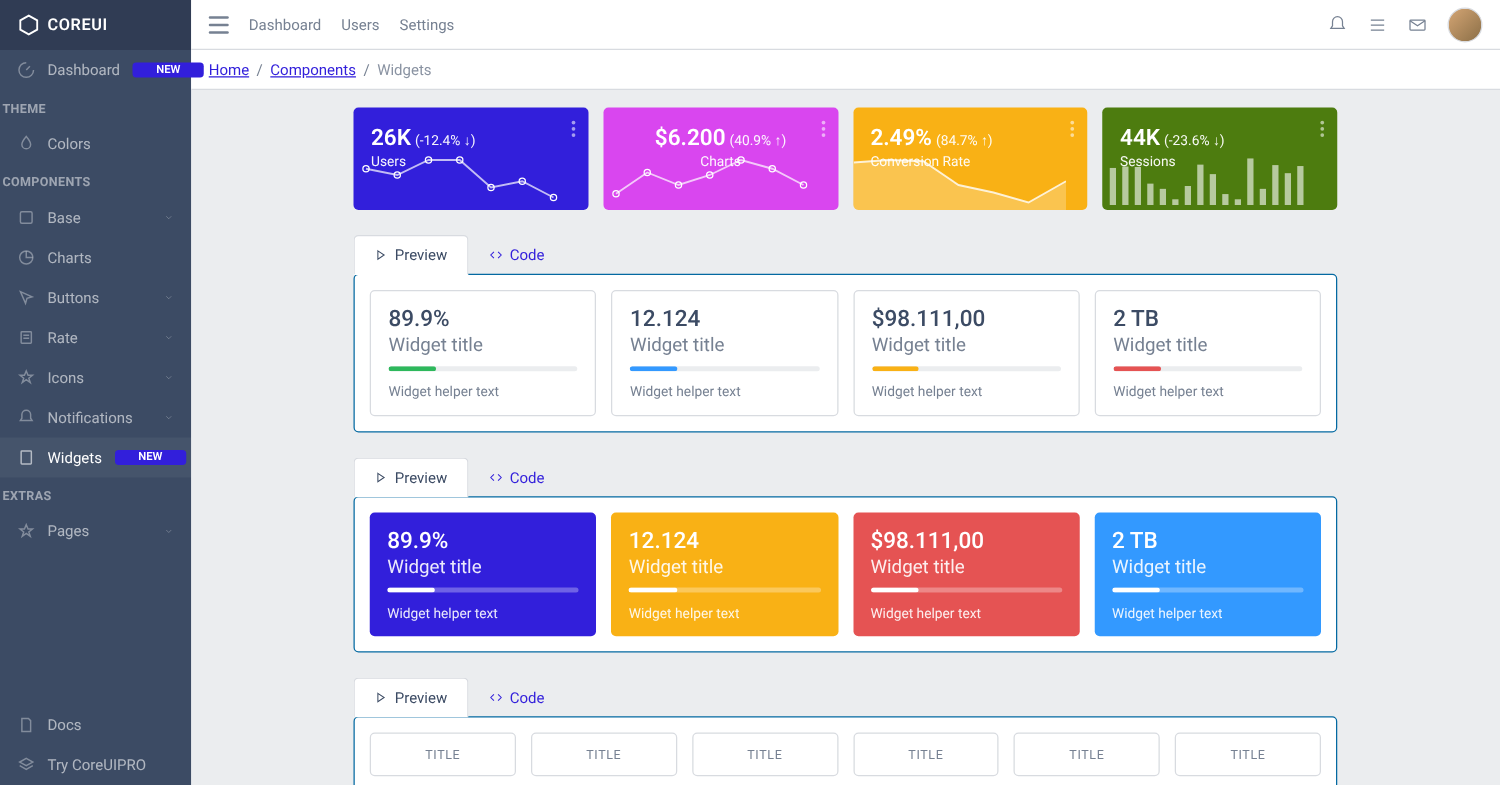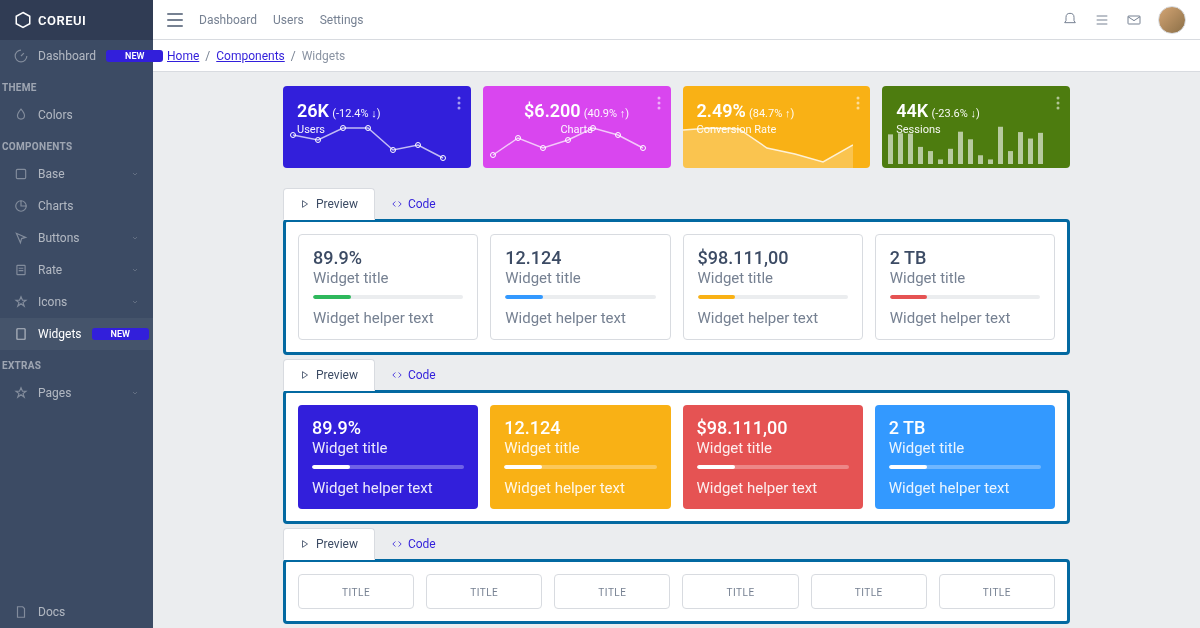--- a/index.html
+++ b/index.html
@@ -46,34 +46,34 @@
 .stat-val { font-size: 18px; font-weight: 600; }
 .stat-pct { font-size: 11px; font-weight: 400; opacity: 0.95; }
 .stat-lbl { font-size: 11px; margin-top: 2px; opacity: 0.95; }
 .stat-chart { position: absolute; bottom: 0; left: 0; right: 0; height: 48px; }
 .c-primary { background: #321fdb; }
 .c-info { background: #d946ef; text-align: center; }
 .c-warning { background: #f9b115; }
 .c-danger { background: #4d7c0f; }
 
 
-.card-wrap { background: #fff; border: 3px solid #0369a1; border-radius: 4px; margin-bottom: 4px; }
+.card-wrap { background: #fff; border: 1px solid #0369a1; border-radius: 4px; margin-bottom: 20px; }
 .tab { padding: 8px 16px; font-size: 12px; cursor: pointer; display: flex; align-items: center; gap: 6px; color: #768192; border: 1px solid transparent; border-radius: 4px 4px 0 0; }
 .tab.active { background: #fff; border: 1px solid #d8dbe0; border-bottom-color: #fff; color: #3c4b64; }
 .tab-icon { width: 10px; height: 10px; }
 .card-body { padding: 12px; }
 
 
 .wrow { display: grid; grid-template-columns: repeat(4, 1fr); gap: 12px; }
 .wcard { background: #fff; border: 1px solid #d8dbe0; border-radius: 4px; padding: 12px 14px; }
 .wcard .big { font-size: 18px; font-weight: 500; }
 .wcard .ttl { font-size: 15px; color: #768192; margin-top: 1px; }
 .wcard .track { height: 4px; background: #ebedef; border-radius: 2px; margin: 8px 0 10px; position: relative; overflow: hidden; }
 .wcard .fill { position: absolute; height: 100%; left: 0; top: 0; border-radius: 2px; }
-.wcard .help { font-size: 15px; color: #768192; }
+.wcard .help { font-size: 11px; color: #768192; }
 
 
 .wcard.col { color: #fff; border: none; }
 .wcard.col .track { background: rgba(255,255,255,0.3); }
 .wcard.col .fill { background: #fff; }
 .wcard.col .ttl, .wcard.col .help { color: rgba(255,255,255,0.9); }
 
 
 .mrow { display: grid; grid-template-columns: repeat(6, 1fr); gap: 12px; }
 .mcard { background: #fff; border: 1px solid #d8dbe0; border-radius: 4px; padding: 12px 8px 10px; text-align: center; }
@@ -151,20 +151,29 @@
     </div>
     <div class="nav-item">
       <svg class="nav-icon" viewBox="0 0 24 24">
           <path d="M12 3l2.5 6h6l-5 4 2 6-5.5-4-5.5 4 2-6-5-4h6z" fill="none" stroke="currentColor" stroke-width="2"></path>
         </svg>
       <span class="nav-label">Icons</span>
       <svg class="chev" viewBox="0 0 24 24">
           <path d="M6 9l6 6 6-6" fill="none" stroke="currentColor" stroke-width="2"></path>
         </svg>
     </div>
+    <div class="nav-item">
+      <svg class="nav-icon" viewBox="0 0 24 24">
+          <path d="M6 8a6 6 0 0 1 12 0v5l2 3H4l2-3V8z" fill="none" stroke="currentColor" stroke-width="2"></path>
+        </svg>
+      <span class="nav-label">Notifications</span>
+      <svg class="chev" viewBox="0 0 24 24">
+          <path d="M6 9l6 6 6-6" fill="none" stroke="currentColor" stroke-width="2"></path>
+        </svg>
+    </div>
     <div class="nav-item active">
       <svg class="nav-icon" viewBox="0 0 24 24">
           <rect x="5" y="3" width="14" height="18" rx="1" fill="none" stroke="currentColor" stroke-width="2"></rect>
         </svg>
       <span class="nav-label">Widgets</span>
       <span class="badge-new">NEW</span>
     </div>
 
     <div class="sidebar-section">EXTRAS</div>
     <div class="nav-item">
@@ -176,20 +185,26 @@
           <path d="M6 9l6 6 6-6" fill="none" stroke="currentColor" stroke-width="2"></path>
         </svg>
     </div>
 
     <div class="sidebar-footer">
       <div class="nav-item">
         <svg class="nav-icon" viewBox="0 0 24 24">
             <path d="M6 3h9l3 3v15H6z" fill="none" stroke="currentColor" stroke-width="2"></path>
           </svg>
         <span class="nav-label">Docs</span>
+      </div>
+      <div class="nav-item">
+        <svg class="nav-icon" viewBox="0 0 24 24">
+            <path d="M12 3l9 5-9 5-9-5 9-5zM3 13l9 5 9-5" fill="none" stroke="currentColor" stroke-width="2"></path>
+          </svg>
+        <span class="nav-label">Try CoreUIPRO</span>
       </div>
     </div>
   </aside>
 
   <div class="main">
     <div class="header">
       <div class="burger">
           <span></span>
           <span></span>
           <span></span>

